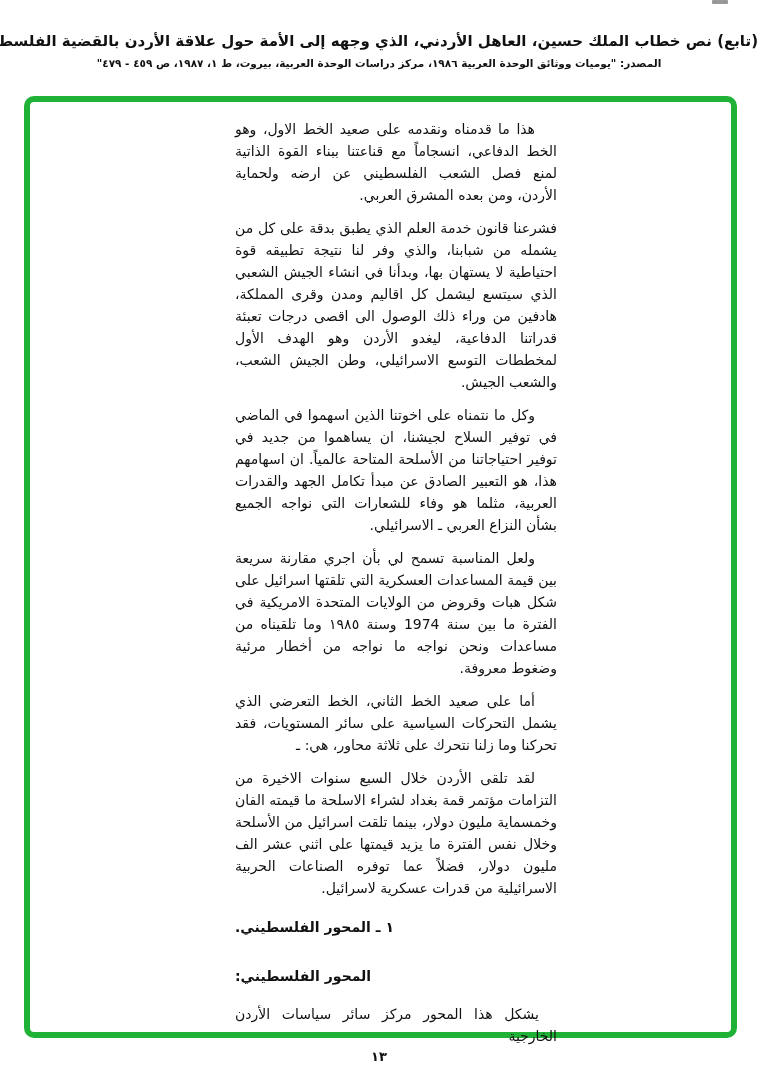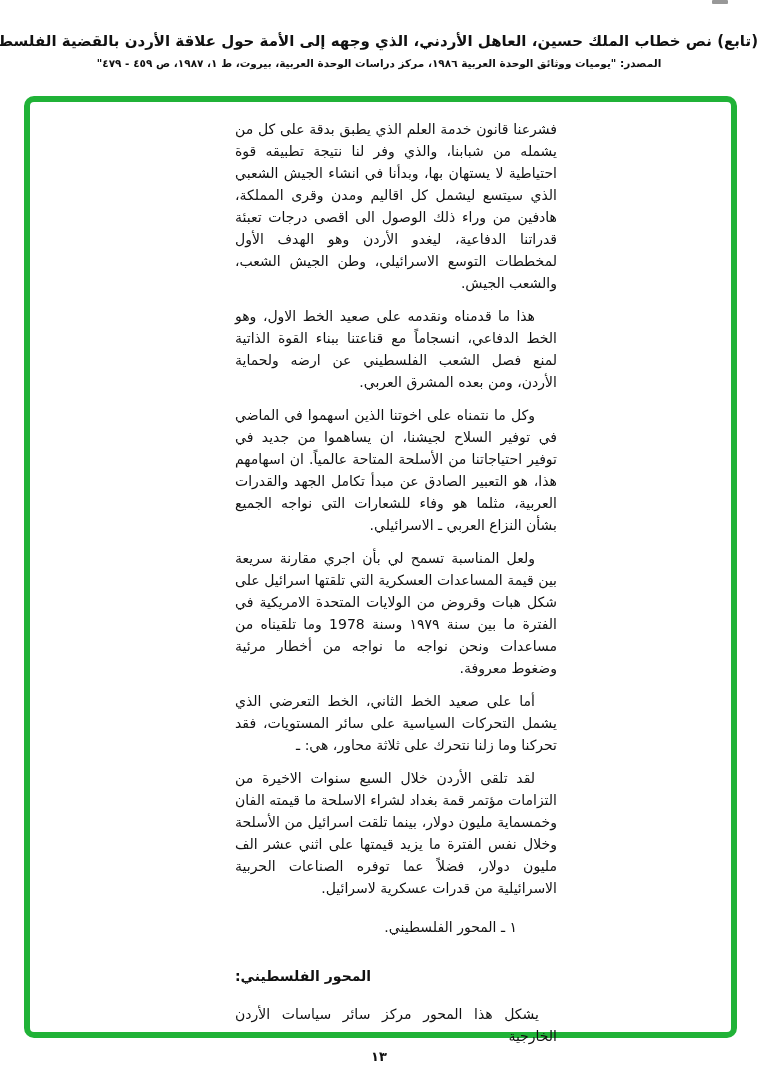--- a/index.html
+++ b/index.html
@@ -54,21 +54,22 @@
   .para{
     margin:0 0 11px 0;
     text-indent:22px;   
   }
   .para.first{ text-indent:0; }
   .axis-list{
     margin:16px 40px 4px 0;
   }
   .axis-item{
     line-height:24px;
-    text-align:right;
+    text-align:left;
+    font-weight:bold;
   }
   .section-heading{
     margin:26px 20px 16px 0;
     text-align:left;
     font-weight:bold;
   }
   .closing-line{
     margin:0;
     text-indent:18px;
   }
@@ -90,24 +91,24 @@
   <div class="scan-speck"></div>
 
   <div class="doc-header">
     <h1 class="doc-title">(تابع) نص خطاب الملك حسين، العاهل الأردني، الذي وجهه إلى الأمة حول علاقة الأردن بالقضية الفلسطينية</h1>
     <div class="doc-source">المصدر: "يوميات ووثائق الوحدة العربية ١٩٨٦، مركز دراسات الوحدة العربية، بيروت، ط ١، ١٩٨٧، ص ٤٥٩ - ٤٧٩"</div>
   </div>
 
   <div class="green-frame"></div>
 
   <div class="text-column">
+    <p class="para">هذا ما قدمناه ونقدمه على صعيد الخط الاول، وهو الخط الدفاعي، انسجاماً مع قناعتنا ببناء القوة الذاتية لمنع فصل الشعب الفلسطيني عن ارضه ولحماية الأردن، ومن بعده المشرق العربي.</p>
     <p class="para first">فشرعنا قانون خدمة العلم الذي يطبق بدقة على كل من يشمله من شبابنا، والذي وفر لنا نتيجة تطبيقه قوة احتياطية لا يستهان بها، وبدأنا في انشاء الجيش الشعبي الذي سيتسع ليشمل كل اقاليم ومدن وقرى المملكة، هادفين من وراء ذلك الوصول الى اقصى درجات تعبئة قدراتنا الدفاعية، ليغدو الأردن وهو الهدف الأول لمخططات التوسع الاسرائيلي، وطن الجيش الشعب، والشعب الجيش.</p>
-    <p class="para">هذا ما قدمناه ونقدمه على صعيد الخط الاول، وهو الخط الدفاعي، انسجاماً مع قناعتنا ببناء القوة الذاتية لمنع فصل الشعب الفلسطيني عن ارضه ولحماية الأردن، ومن بعده المشرق العربي.</p>
     <p class="para">وكل ما نتمناه على اخوتنا الذين اسهموا في الماضي في توفير السلاح لجيشنا، ان يساهموا من جديد في توفير احتياجاتنا من الأسلحة المتاحة عالمياً. ان اسهامهم هذا، هو التعبير الصادق عن مبدأ تكامل الجهد والقدرات العربية، مثلما هو وفاء للشعارات التي نواجه الجميع بشأن النزاع العربي ـ الاسرائيلي.</p>
-    <p class="para">ولعل المناسبة تسمح لي بأن اجري مقارنة سريعة بين قيمة المساعدات العسكرية التي تلقتها اسرائيل على شكل هبات وقروض من الولايات المتحدة الامريكية في الفترة ما بين سنة ١٩٧٩ وسنة 1978 وما تلقيناه من مساعدات ونحن نواجه ما نواجه من أخطار مرئية وضغوط معروفة.</p>
+    <p class="para">ولعل المناسبة تسمح لي بأن اجري مقارنة سريعة بين قيمة المساعدات العسكرية التي تلقتها اسرائيل على شكل هبات وقروض من الولايات المتحدة الامريكية في الفترة ما بين سنة 1974 وسنة ١٩٨٥ وما تلقيناه من مساعدات ونحن نواجه ما نواجه من أخطار مرئية وضغوط معروفة.</p>
     <p class="para">أما على صعيد الخط الثاني، الخط التعرضي الذي يشمل التحركات السياسية على سائر المستويات، فقد تحركنا وما زلنا نتحرك على ثلاثة محاور، هي: ـ</p>
     <p class="para">لقد تلقى الأردن خلال السبع سنوات الاخيرة من التزامات مؤتمر قمة بغداد لشراء الاسلحة ما قيمته الفان وخمسماية مليون دولار، بينما تلقت اسرائيل من الأسلحة وخلال نفس الفترة ما يزيد قيمتها على اثني عشر الف مليون دولار، فضلاً عما توفره الصناعات الحربية الاسرائيلية من قدرات عسكرية لاسرائيل.</p>
 
     <div class="axis-list">
       <div class="axis-item">١ ـ المحور الفلسطيني.</div>
     </div>
 
     <div class="section-heading">المحور الفلسطيني:</div>
 
     <p class="closing-line">يشكل هذا المحور مركز سائر سياسات الأردن الخارجية</p>

